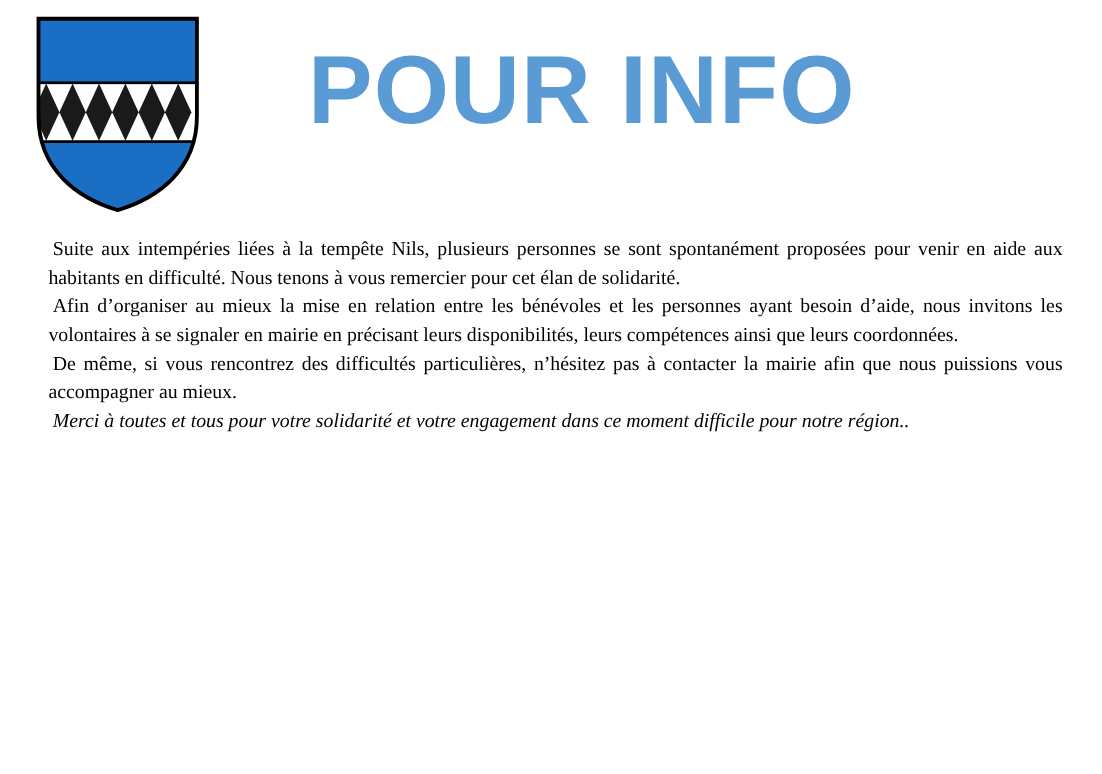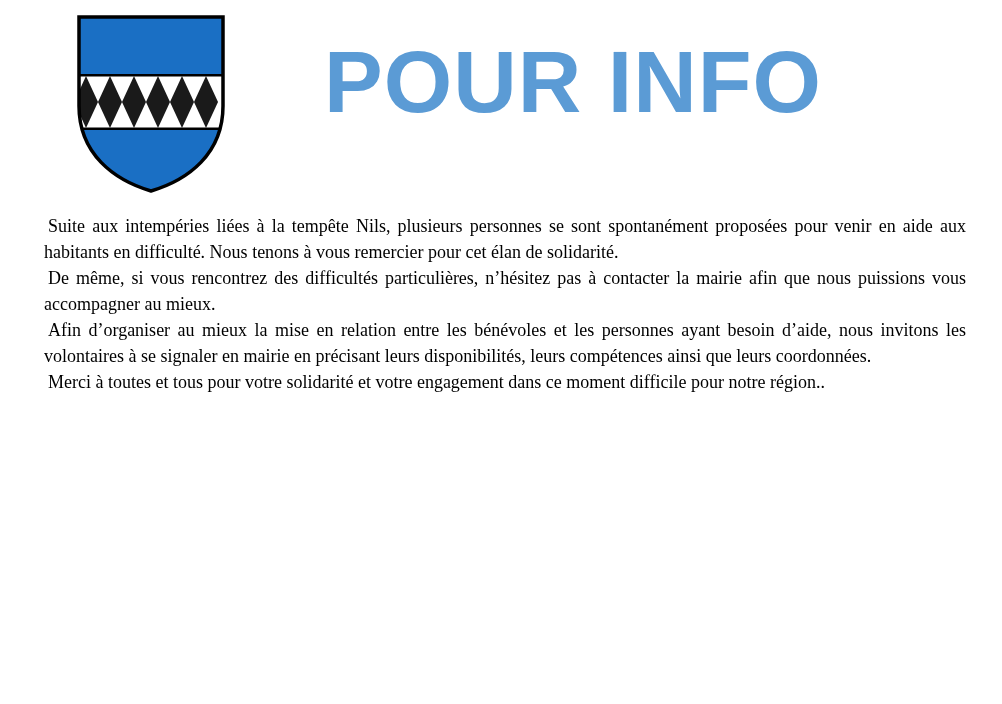--- a/index.html
+++ b/index.html
@@ -16,21 +16,20 @@
     overflow: hidden;
   }
 
   
   .header {
     position: absolute;
     top: 0;
     left: 0;
     width: 804px;
     height: 200px;
-    margin-left: 44px;
   }
 
   .crest {
     position: absolute;
     left: 32px;
     top: 14px;
     width: 150px;
     height: 180px;
   }
 
@@ -59,20 +58,21 @@
     font-family: "Liberation Serif", serif;
     font-size: 18px;
     line-height: 1.42;
     text-align: justify;
     text-justify: inter-word;
     margin: 0 0 1px 0;
     text-indent: 4px;
   }
   .para:last-child {
     text-align: left;
+    font-style: italic;
   }
   .para.justify-last {
     text-align: justify;
   }
 </style>
 </head>
 <body>
 
 <div class="header">
 
@@ -104,16 +104,16 @@
 
       <path d="M3,3 L147,3 L147,92 C147,140 112,166 75,177 C38,166 3,140 3,92 Z" fill="none" stroke="#000000" stroke-width="3.5"></path>
     </svg>
   </div>
 
   <div class="title">POUR INFO</div>
 </div>
 
 <div class="content">
   <p class="para justify-last">Suite aux intempéries liées à la tempête Nils, plusieurs personnes se sont spontanément proposées pour venir en aide aux habitants en difficulté. Nous tenons à vous remercier pour cet élan de solidarité.</p>
+  <p class="para justify-last">Afin d’organiser au mieux la mise en relation entre les bénévoles et les personnes ayant besoin d’aide, nous invitons les volontaires à se signaler en mairie en précisant leurs disponibilités, leurs compétences ainsi que leurs coordonnées.</p>
   <p class="para justify-last">De même, si vous rencontrez des difficultés particulières, n’hésitez pas à contacter la mairie afin que nous puissions vous accompagner au mieux.</p>
-  <p class="para justify-last">Afin d’organiser au mieux la mise en relation entre les bénévoles et les personnes ayant besoin d’aide, nous invitons les volontaires à se signaler en mairie en précisant leurs disponibilités, leurs compétences ainsi que leurs coordonnées.</p>
   <p class="para">Merci à toutes et tous pour votre solidarité et votre engagement dans ce moment difficile pour notre région..</p>
 </div>
 
 </body></html>

